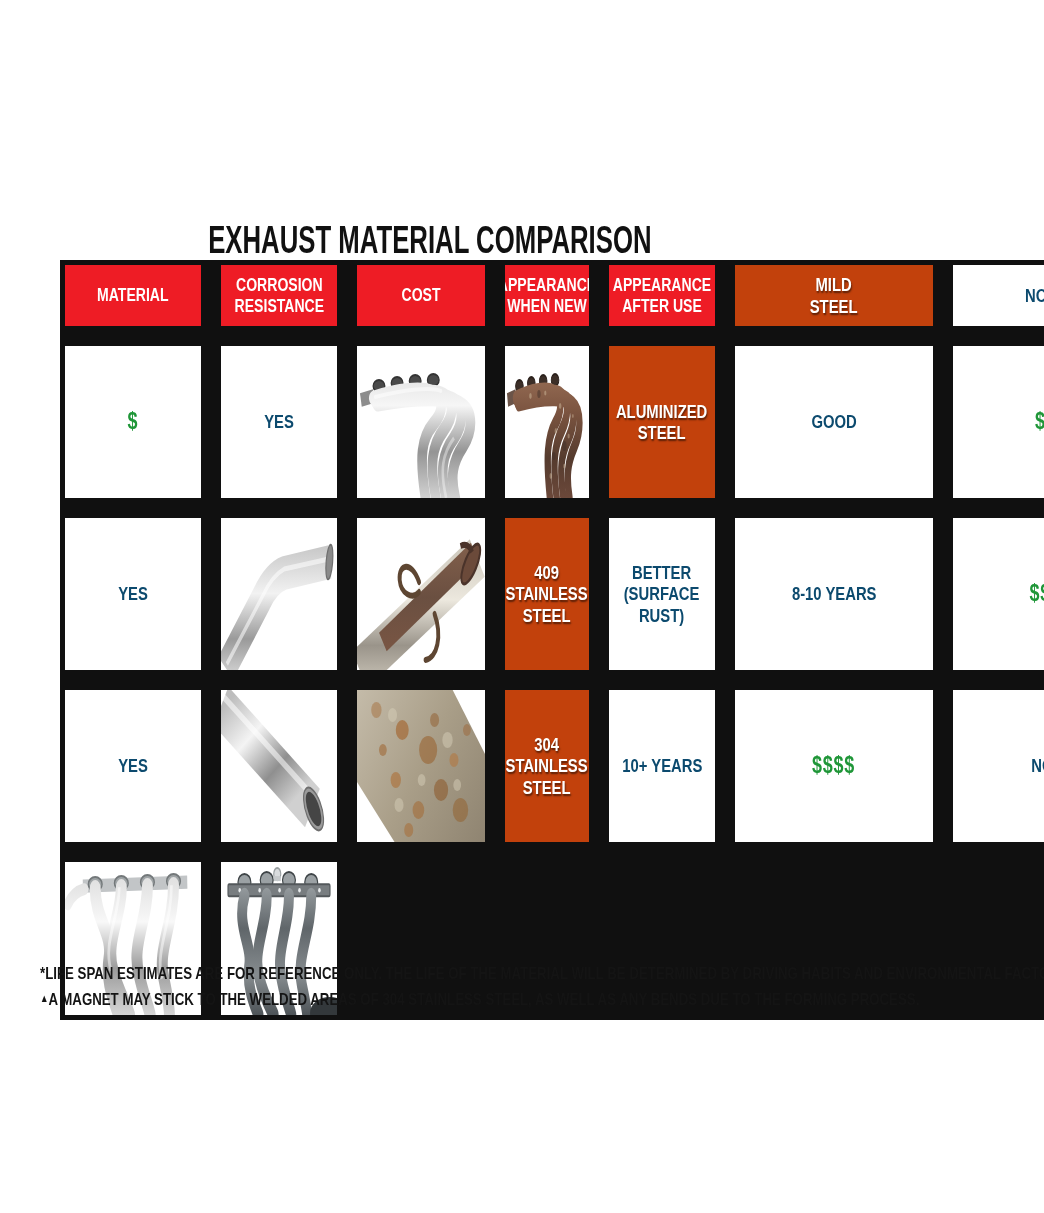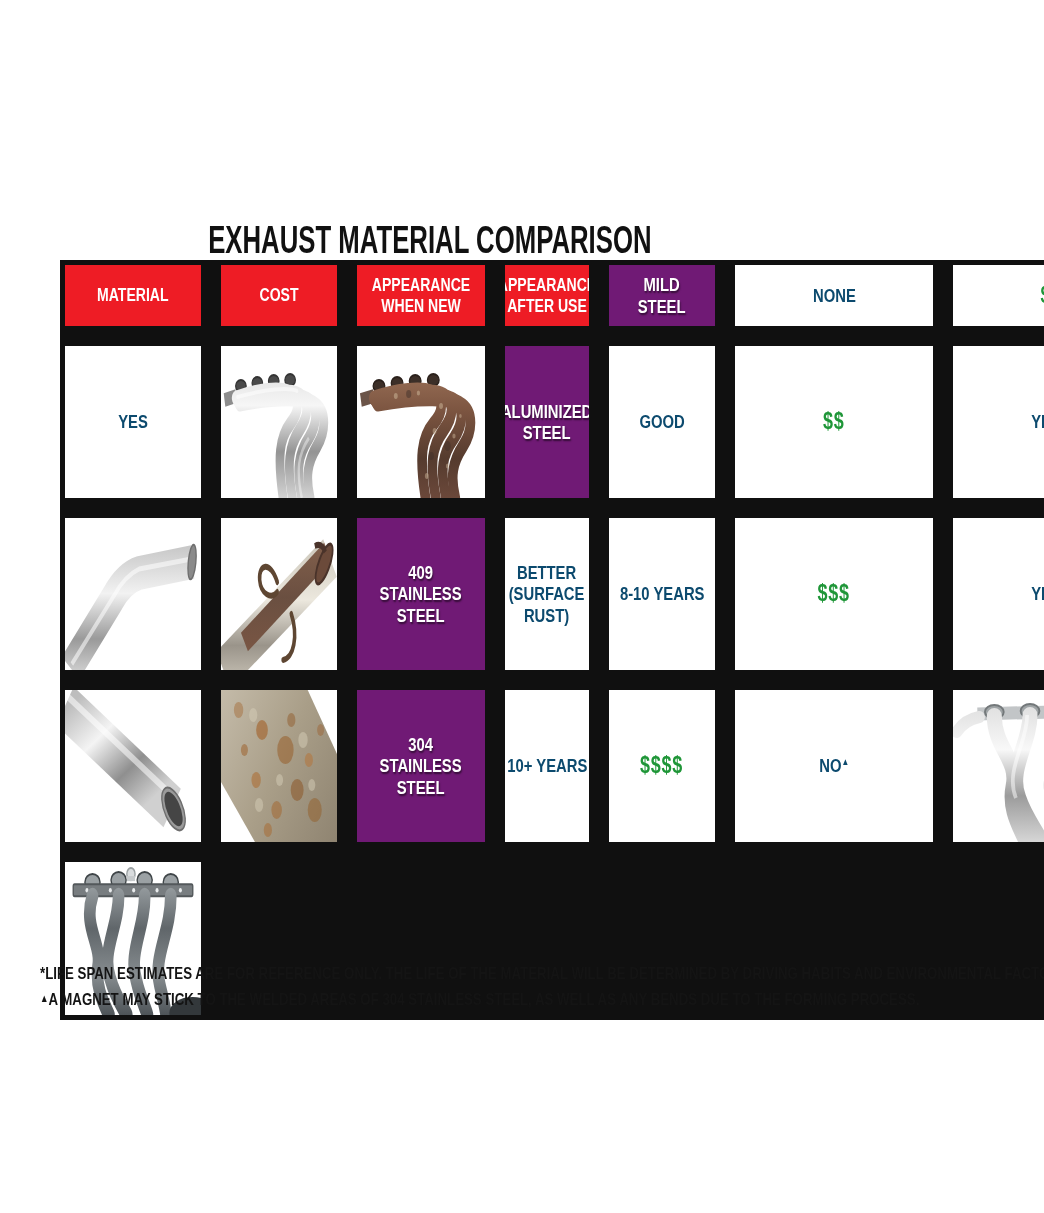--- a/index.html
+++ b/index.html
@@ -16,21 +16,21 @@
   .tbl{
     position:absolute;left:28px;top:260px;
     display:grid;
     grid-template-columns:136px 116px 128px 84px 106px 198px 186px;
     grid-template-rows:61px 152px 152px 152px 153px;
     gap:20px;background:#101010;border:5px solid #101010;margin-left:32px;
   }
   .cell{background:#ffffff;display:flex;align-items:center;justify-content:center;overflow:hidden;}
   .hdr{background:#ee1c25;color:#ffffff;}
   .hdr .cnd{font-size:18px;}
-  .mat{background:#701a75;color:#ffffff;}
+  .mat{background:#c2410c;color:#ffffff;}
   .mat .cnd{font-size:19px;text-shadow:1px 2px 2px rgba(0,0,0,0.55);}
   .val{color:#0c4a6e;}
   .val .cnd{font-size:19px;}
   .cost{color:#1f9638;}
   .cost .cnd{font-size:23px;letter-spacing:1px;}
   .tri{font-size:10px;vertical-align:7px;}
   .img{padding:0;}
   .img svg{display:block;width:100%;height:100%;}
   .foot{position:absolute;left:40px;top:961px;color:#141414;}
   .fline{white-space:nowrap;font-weight:bold;font-size:17px;line-height:25px;
@@ -43,20 +43,24 @@
 <div id="page">
 
   <div class="title-wrap">
     <h1>EXHAUST MATERIAL COMPARISON</h1>
   </div>
 
   <div class="tbl">
 
     <div class="cell hdr">
         <span class="cnd">MATERIAL</span>
+      </div>
+    <div class="cell hdr">
+        <span class="cnd">CORROSION
+RESISTANCE</span>
       </div>
     <div class="cell hdr">
         <span class="cnd">COST</span>
       </div>
     <div class="cell hdr">
         <span class="cnd">APPEARANCE
 WHEN NEW</span>
       </div>
     <div class="cell hdr">
         <span class="cnd">APPEARANCE

